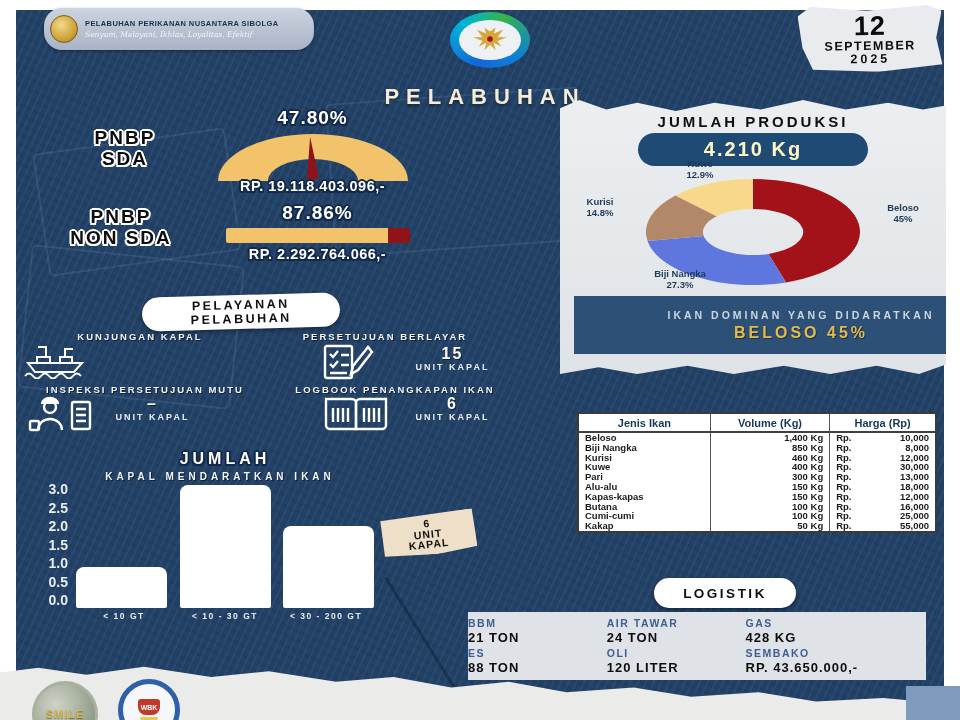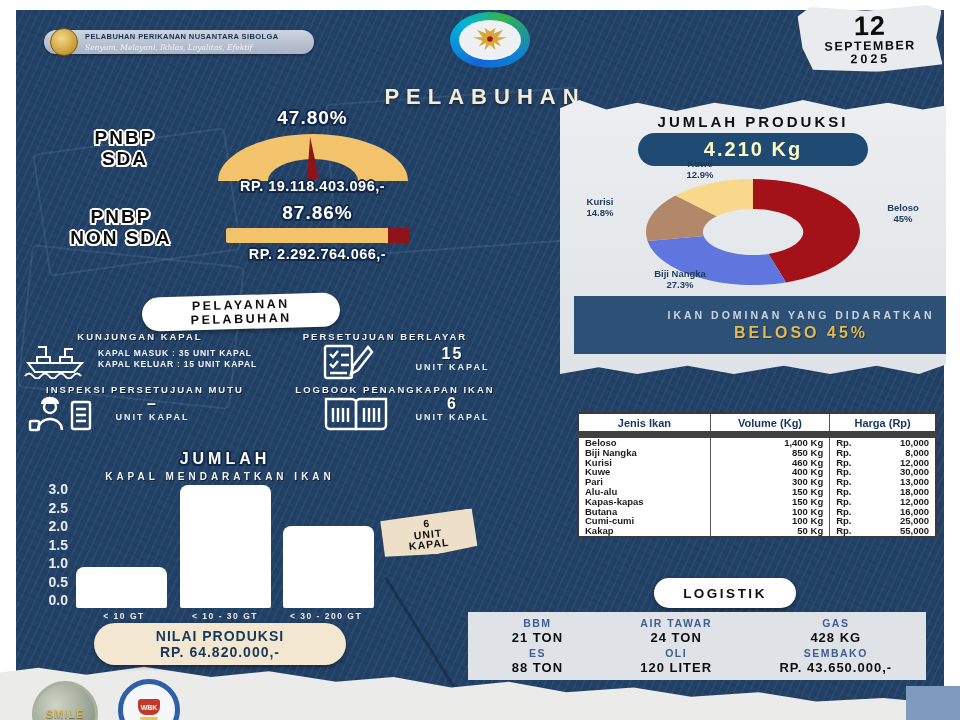--- a/index.html
+++ b/index.html
@@ -16,23 +16,23 @@
   .ctr{text-align:center;}
   .b{font-weight:bold;}
 
   
   .ow{color:#0d0d0d;text-shadow:-2px 0 0 #fff,2px 0 0 #fff,0 -2px 0 #fff,0 2px 0 #fff,
       -1.5px -1.5px 0 #fff,1.5px -1.5px 0 #fff,-1.5px 1.5px 0 #fff,1.5px 1.5px 0 #fff;}
   .od{color:#ffffff;text-shadow:-2px 0 0 #13294a,2px 0 0 #13294a,0 -2px 0 #13294a,0 2px 0 #13294a,
       -1.5px -1.5px 0 #13294a,1.5px -1.5px 0 #13294a,-1.5px 1.5px 0 #13294a,1.5px 1.5px 0 #13294a;}
 
   
-  #header-pill{left:44px;top:8px;width:270px;height:24px;border-radius:18px;
+  #header-pill{left:44px;top:8px;width:270px;height:42px;border-radius:18px;
     background:linear-gradient(180deg,#cdd4e0,#a9b3c6);display:flex;align-items:center;gap:7px;
-    padding-left:6px;box-sizing:border-box;box-shadow:0 1px 3px rgba(0,0,0,.4);margin-top:22px;}
+    padding-left:6px;box-sizing:border-box;box-shadow:0 1px 3px rgba(0,0,0,.4);}
   #header-logo{width:26px;height:26px;border-radius:50%;background:radial-gradient(circle at 40% 35%,#f3d98a,#c79a2e 70%,#8a6716);
     border:1px solid #7a5c12;flex:0 0 auto;}
   #header-text{line-height:11px;}
   #org-name{font-size:7.5px;font-weight:bold;color:#16304f;letter-spacing:.4px;}
   #tagline{font-size:7.5px;font-style:italic;color:#f2f5fa;font-family:"DejaVu Serif",serif;}
 
   
   #date-badge{left:798px;top:6px;width:144px;height:66px;background:#e9ebee;transform:rotate(-1deg);
     clip-path:polygon(0% 14%,9% 0%,48% 7%,90% 0%,100% 9%,96% 50%,100% 90%,56% 100%,10% 95%,3% 62%);
     display:flex;flex-direction:column;align-items:center;justify-content:center;color:#0c0c0c;}
@@ -125,34 +125,34 @@
     align-items:center;justify-content:center;gap:3px;padding-left:48px;}
   #note-line1{color:#ccd5e0;font-size:10.5px;letter-spacing:3px;font-weight:bold;}
   #note-line2{color:#e5bb4f;font-size:16px;letter-spacing:3px;font-weight:bold;text-shadow:1px 1px 0 rgba(0,0,0,.4);}
 
   
   #komposisi-pill{left:588px;top:372px;width:252px;height:36px;border-radius:18px;background:#ffffff;
     display:flex;flex-direction:column;align-items:center;justify-content:center;color:#0f0f0f;
     font-weight:bold;font-size:13px;letter-spacing:1.5px;line-height:15px;box-shadow:0 2px 4px rgba(0,0,0,.4);}
   #fish-table{left:577px;top:412px;width:360px;background:#ffffff;border:2px solid #3a3a3a;
     border-collapse:collapse;}
-  #fish-table th{font-size:11px;color:#16365c;border-bottom:7px solid #404040;height:17px;padding:0;}
+  #fish-table th{font-size:11px;color:#16365c;border-bottom:2px solid #404040;height:17px;padding:0;}
   #fish-table th + th, #fish-table td + td{border-left:1.5px solid #555;}
   #fish-table td{font-size:9.5px;font-weight:bold;color:#1b1b1b;padding:0 6px;height:9.8px;line-height:9.8px;}
   td.tvol{text-align:right;padding-right:22px;}
   td.tprice span.pfx{float:left;}
   td.tprice{text-align:right;padding-right:10px;}
 
   
   #logistik-pill{left:654px;top:578px;width:142px;height:30px;border-radius:15px;background:#ffffff;
     display:flex;align-items:center;justify-content:center;color:#0f0f0f;font-weight:bold;font-size:13.5px;
     letter-spacing:2.5px;box-shadow:0 2px 4px rgba(0,0,0,.4);}
   #log-panel{left:468px;top:612px;width:458px;height:68px;background:#dfe3e8;
     display:grid;grid-template-columns:1fr 1fr 1.3fr;align-content:center;row-gap:2px;}
-  .log-cell{text-align:center;}
+  .log-cell{text-align:left;}
   .log-label{color:#3c5e92;font-size:10.5px;font-weight:bold;letter-spacing:1.5px;line-height:13px;}
   .log-value{color:#0d0d0d;font-size:13px;font-weight:bold;letter-spacing:1px;line-height:15px;}
 </style>
 </head>
 <body>
 
 <div id="stage">
   <div id="bg">
     <div class="texture"></div>
   </div>
@@ -217,24 +217,20 @@
 
   <div class="abs svc-label ctr" style="left:30px;top:331px;width:220px;">KUNJUNGAN KAPAL</div>
   <svg class="abs" style="left:22px;top:341px;" width="66" height="38" viewBox="0 0 66 38">
     <g stroke="#fff" fill="none" stroke-width="2">
       <path d="M6 22 h54 l-8 9 H13 Z"></path>
       <path d="M15 22 v-6 h13 v6 M38 22 v-6 h12 v6"></path>
       <path d="M24 16 V6 h-8 M43 16 V8 h8"></path>
     </g>
     <path d="M3 35 q4 -5 8 0 t8 0 t8 0 t8 0 t8 0 t8 0 t8 0" stroke="#fff" fill="none" stroke-width="2"></path>
   </svg>
-  <div class="abs svc-text" style="left:98px;top:348px;width:190px;">
-    <div>KAPAL MASUK : 35  UNIT KAPAL</div>
-    <div>KAPAL KELUAR : 15 UNIT KAPAL</div>
-  </div>
 
   <div class="abs svc-label ctr" style="left:280px;top:331px;width:210px;">PERSETUJUAN BERLAYAR</div>
   <svg class="abs" style="left:320px;top:343px;" width="54" height="38" viewBox="0 0 54 38">
     <g stroke="#fff" fill="none" stroke-width="2.4">
       <rect x="5" y="3" width="27" height="32" rx="2"></rect>
       <path d="M10 11 l3 3 5 -6 M10 21 l3 3 5 -6"></path>
       <path d="M21 12 h8 M21 22 h8 M10 30 h17"></path>
       <path d="M48 4 l-15 19 -2 8 7 -4 14 -18 Z"></path>
     </g>
   </svg>
@@ -284,24 +280,20 @@
     </div>
   <div id="bar-xlabels" class="abs">
       <div class="xlab">&lt; 10 GT</div>
       <div class="xlab">&lt; 10 - 30 GT</div>
       <div class="xlab">&lt; 30 - 200 GT</div>
     </div>
   <div id="kapal-badge" class="abs">
     <div>6</div>
     <div>UNIT</div>
     <div>KAPAL</div>
-  </div>
-  <div id="nilai-pill" class="abs">
-    <div>NILAI PRODUKSI</div>
-    <div>RP. 64.820.000,-</div>
   </div>
 
   <div id="prod-panel" class="abs">
     <div id="jp-title" class="abs ctr">JUMLAH PRODUKSI</div>
     <div id="jp-total-pill" class="abs">
       <span>4.210 Kg</span>
     </div>
     <div id="donut-wrap" class="abs">
       <svg id="donut-svg" width="216" height="108" viewBox="0 0 216 108">
           <path d="M108.0 31.0 L108.0 1.0 A107 53 0 0 1 141.1 104.4 L123.5 75.9 A50 23 0 0 0 108.0 31.0 Z" fill="#a31218"></path>

